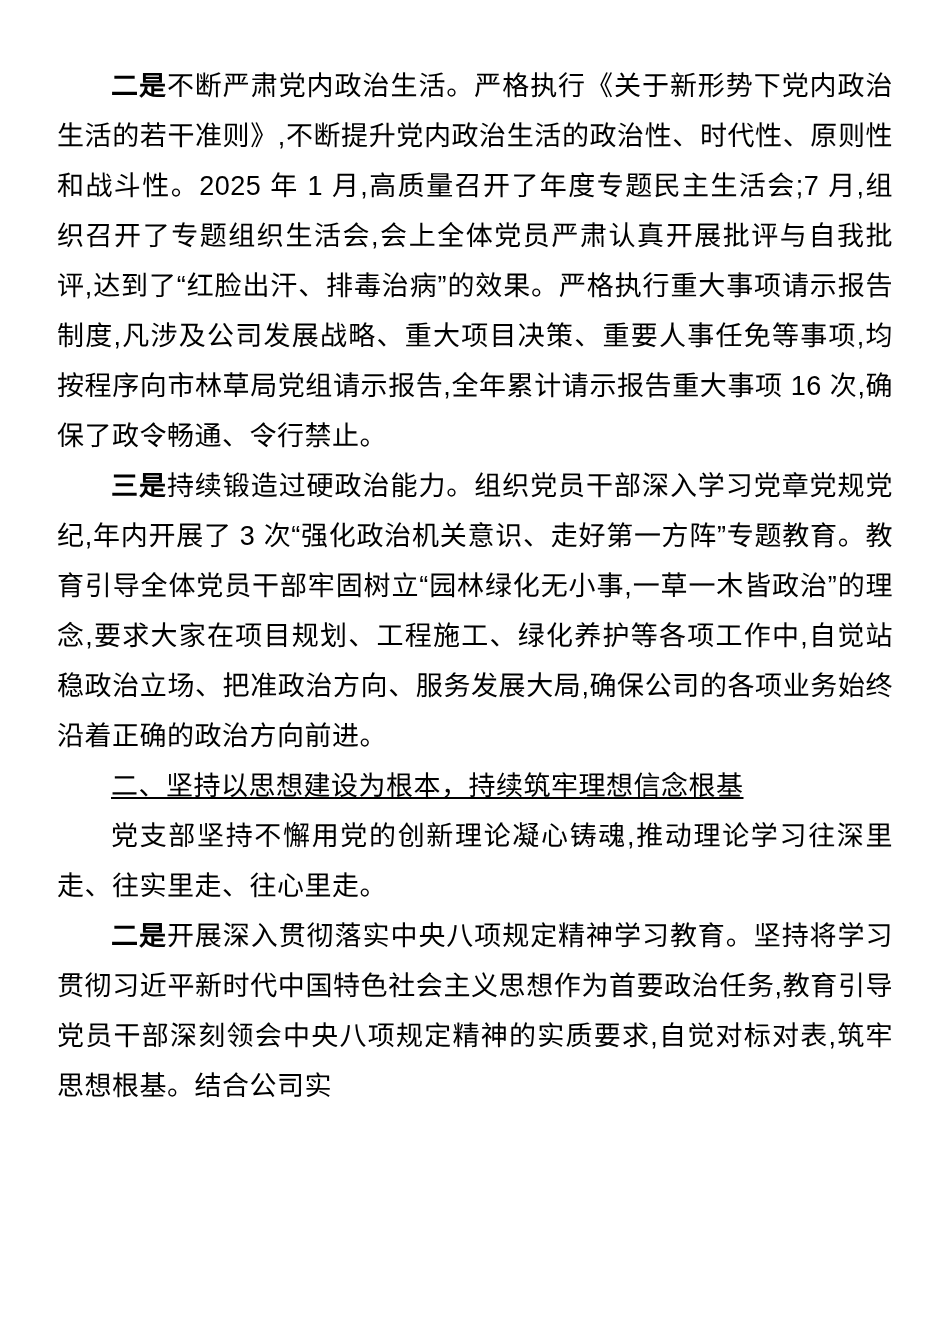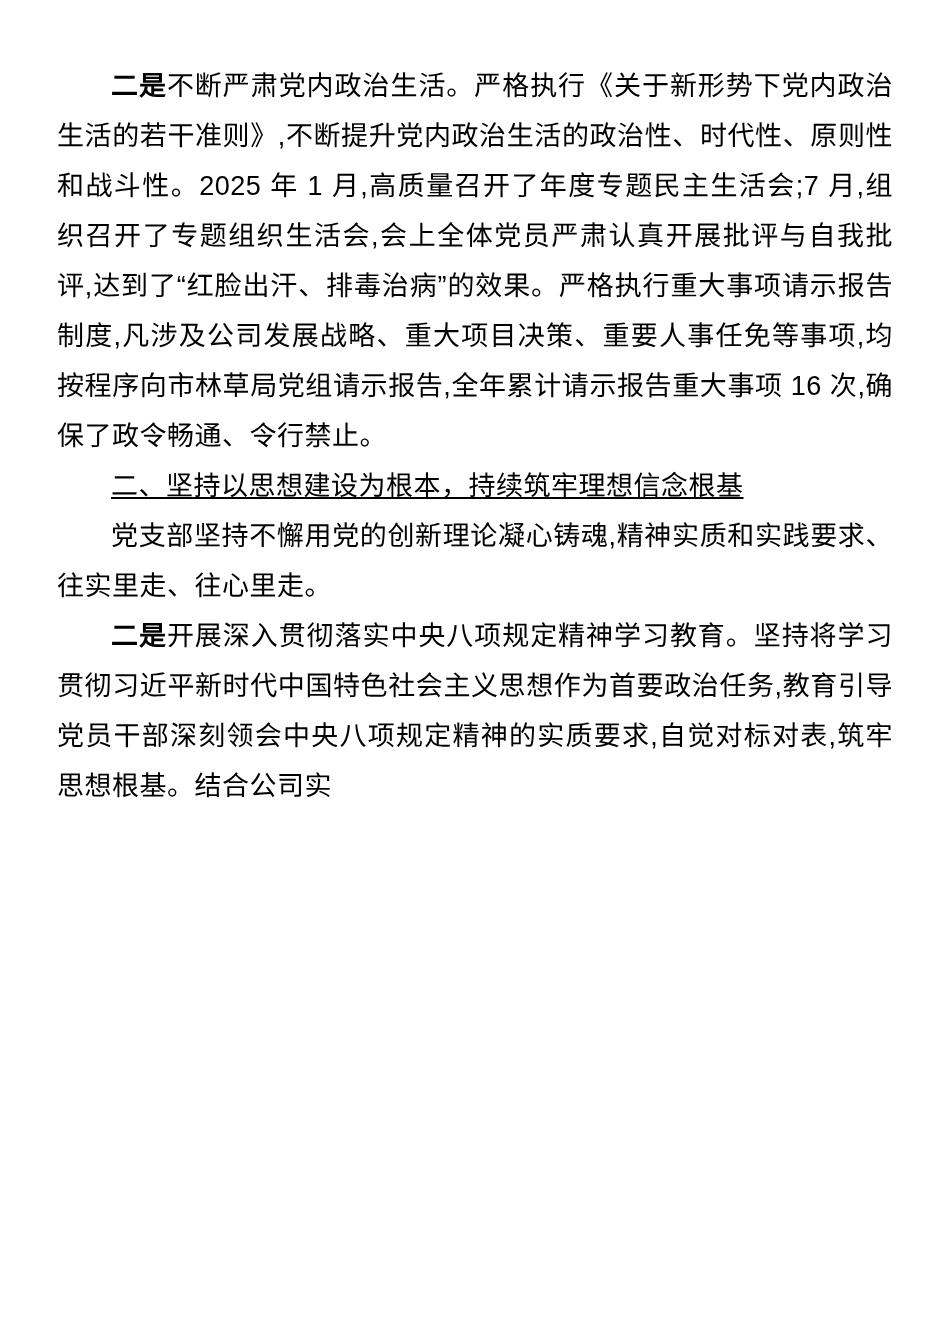--- a/index.html
+++ b/index.html
@@ -47,17 +47,18 @@
   .doc b.lead {
     font-weight: bold;
   }
 </style>
 </head>
 <body style="background: rgb(255, 255, 255);">
 
 <div class="page">
   <div class="doc" id="doc-body" style="color: rgb(0, 0, 0);">
       <p class="body"><b class="lead">二是</b>不断严肃党内政治生活。严格执行《关于新形势下党内政治生活的若干准则》,不断提升党内政治生活的政治性、时代性、原则性和战斗性。2025 年 1 月,高质量召开了年度专题民主生活会;7 月,组织召开了专题组织生活会,会上全体党员严肃认真开展批评与自我批评,达到了“红脸出汗、排毒治病”的效果。严格执行重大事项请示报告制度,凡涉及公司发展战略、重大项目决策、重要人事任免等事项,均按程序向市林草局党组请示报告,全年累计请示报告重大事项 16 次,确保了政令畅通、令行禁止。</p>
+      <p class="body"><b class="lead">三是</b>持续锻造过硬政治能力。组织党员干部深入学习党章党规党纪,年内开展了 3 次“强化政治机关意识、走好第一方阵”专题教育。教育引导全体党员干部牢固树立“园林绿化无小事,一草一木皆政治”的理念,要求大家在项目规划、工程施工、绿化养护等各项工作中,自觉站稳政治立场、把准政治方向、服务发展大局,确保公司的各项业务始终沿着正确的政治方向前进。</p>
       <p class="heading">二、坚持以思想建设为根本，持续筑牢理想信念根基</p>
-      <p class="body">党支部坚持不懈用党的创新理论凝心铸魂,精神实质和实践要求、往实里走、往心里走。</p>
+      <p class="body">党支部坚持不懈用党的创新理论凝心铸魂,推动理论学习往深里走、往实里走、往心里走。</p>
       <p class="body"><b class="lead">二是</b>开展深入贯彻落实中央八项规定精神学习教育。坚持将学习贯彻习近平新时代中国特色社会主义思想作为首要政治任务,教育引导党员干部深刻领会中央八项规定精神的实质要求,自觉对标对表,筑牢思想根基。结合公司实</p>
     </div>
 </div>
 
 </body></html>

